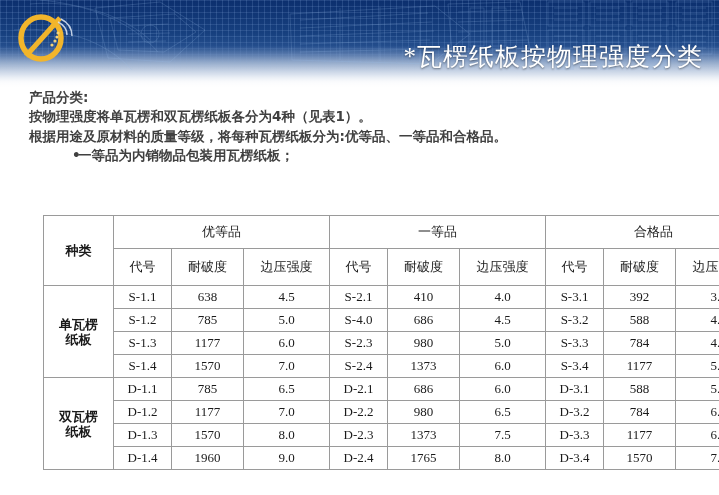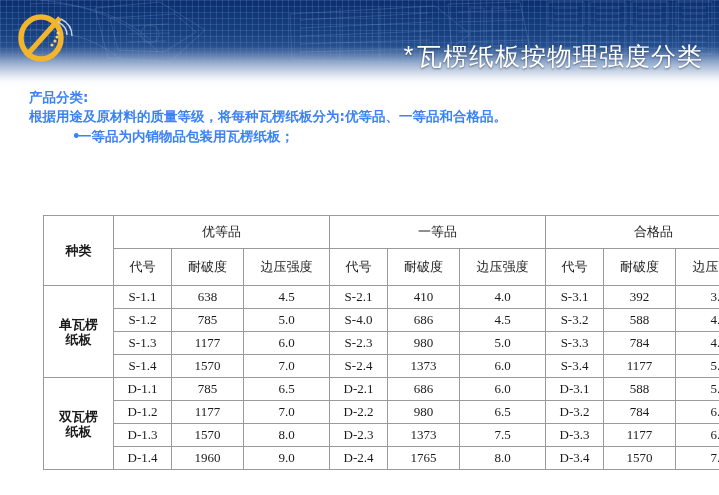--- a/index.html
+++ b/index.html
@@ -40,27 +40,27 @@
   .logo{
     position:absolute;left:14px;top:12px;width:62px;height:52px;
   }
   .title{
     position:absolute;right:16px;top:40px;
     color:#ffffff;
     font-size:25px;
     letter-spacing:1px;
     white-space:nowrap;
     text-shadow:0 1px 2px rgba(0,0,0,.45);
-    font-family:Liberation Mono, monospace;
+    font-family:Liberation Serif, serif;
   }
 
   
   .body-text{
     position:absolute;left:29px;top:88px;width:680px;
-    color:#3b82f6;
+    color:#404040;
     font-size:13.5px;
     line-height:19.3px;
     font-weight:bold;
     font-family:"DejaVu Sans", sans-serif;
   }
   .body-text .ln{white-space:nowrap;}
   .body-text .bullet{padding-left:43px;}
   .body-text .bullet .dot{
     display:inline-block;width:6px;
   }
@@ -195,20 +195,21 @@
         <path d="M47 7 C 55 11, 58 17, 58 24"></path>
       </g>
     </svg>
   </div>
 
   <div class="title">*瓦楞纸板按物理强度分类</div>
 </div>
 
 <div class="body-text">
   <div class="ln">产品分类:</div>
+  <div class="ln">按物理强度将单瓦楞和双瓦楞纸板各分为4种（见表1）。</div>
   <div class="ln">根据用途及原材料的质量等级，将每种瓦楞纸板分为:优等品、一等品和合格品。</div>
   <div class="ln bullet"><span class="dot">•</span><span>一等品为内销物品包装用瓦楞纸板；</span></div>
 </div>
 
 <div class="tbl-wrap">
   <table class="data">
     <colgroup>
       <col class="c-kind">
         <col class="c-code">
         <col class="c-burst">

